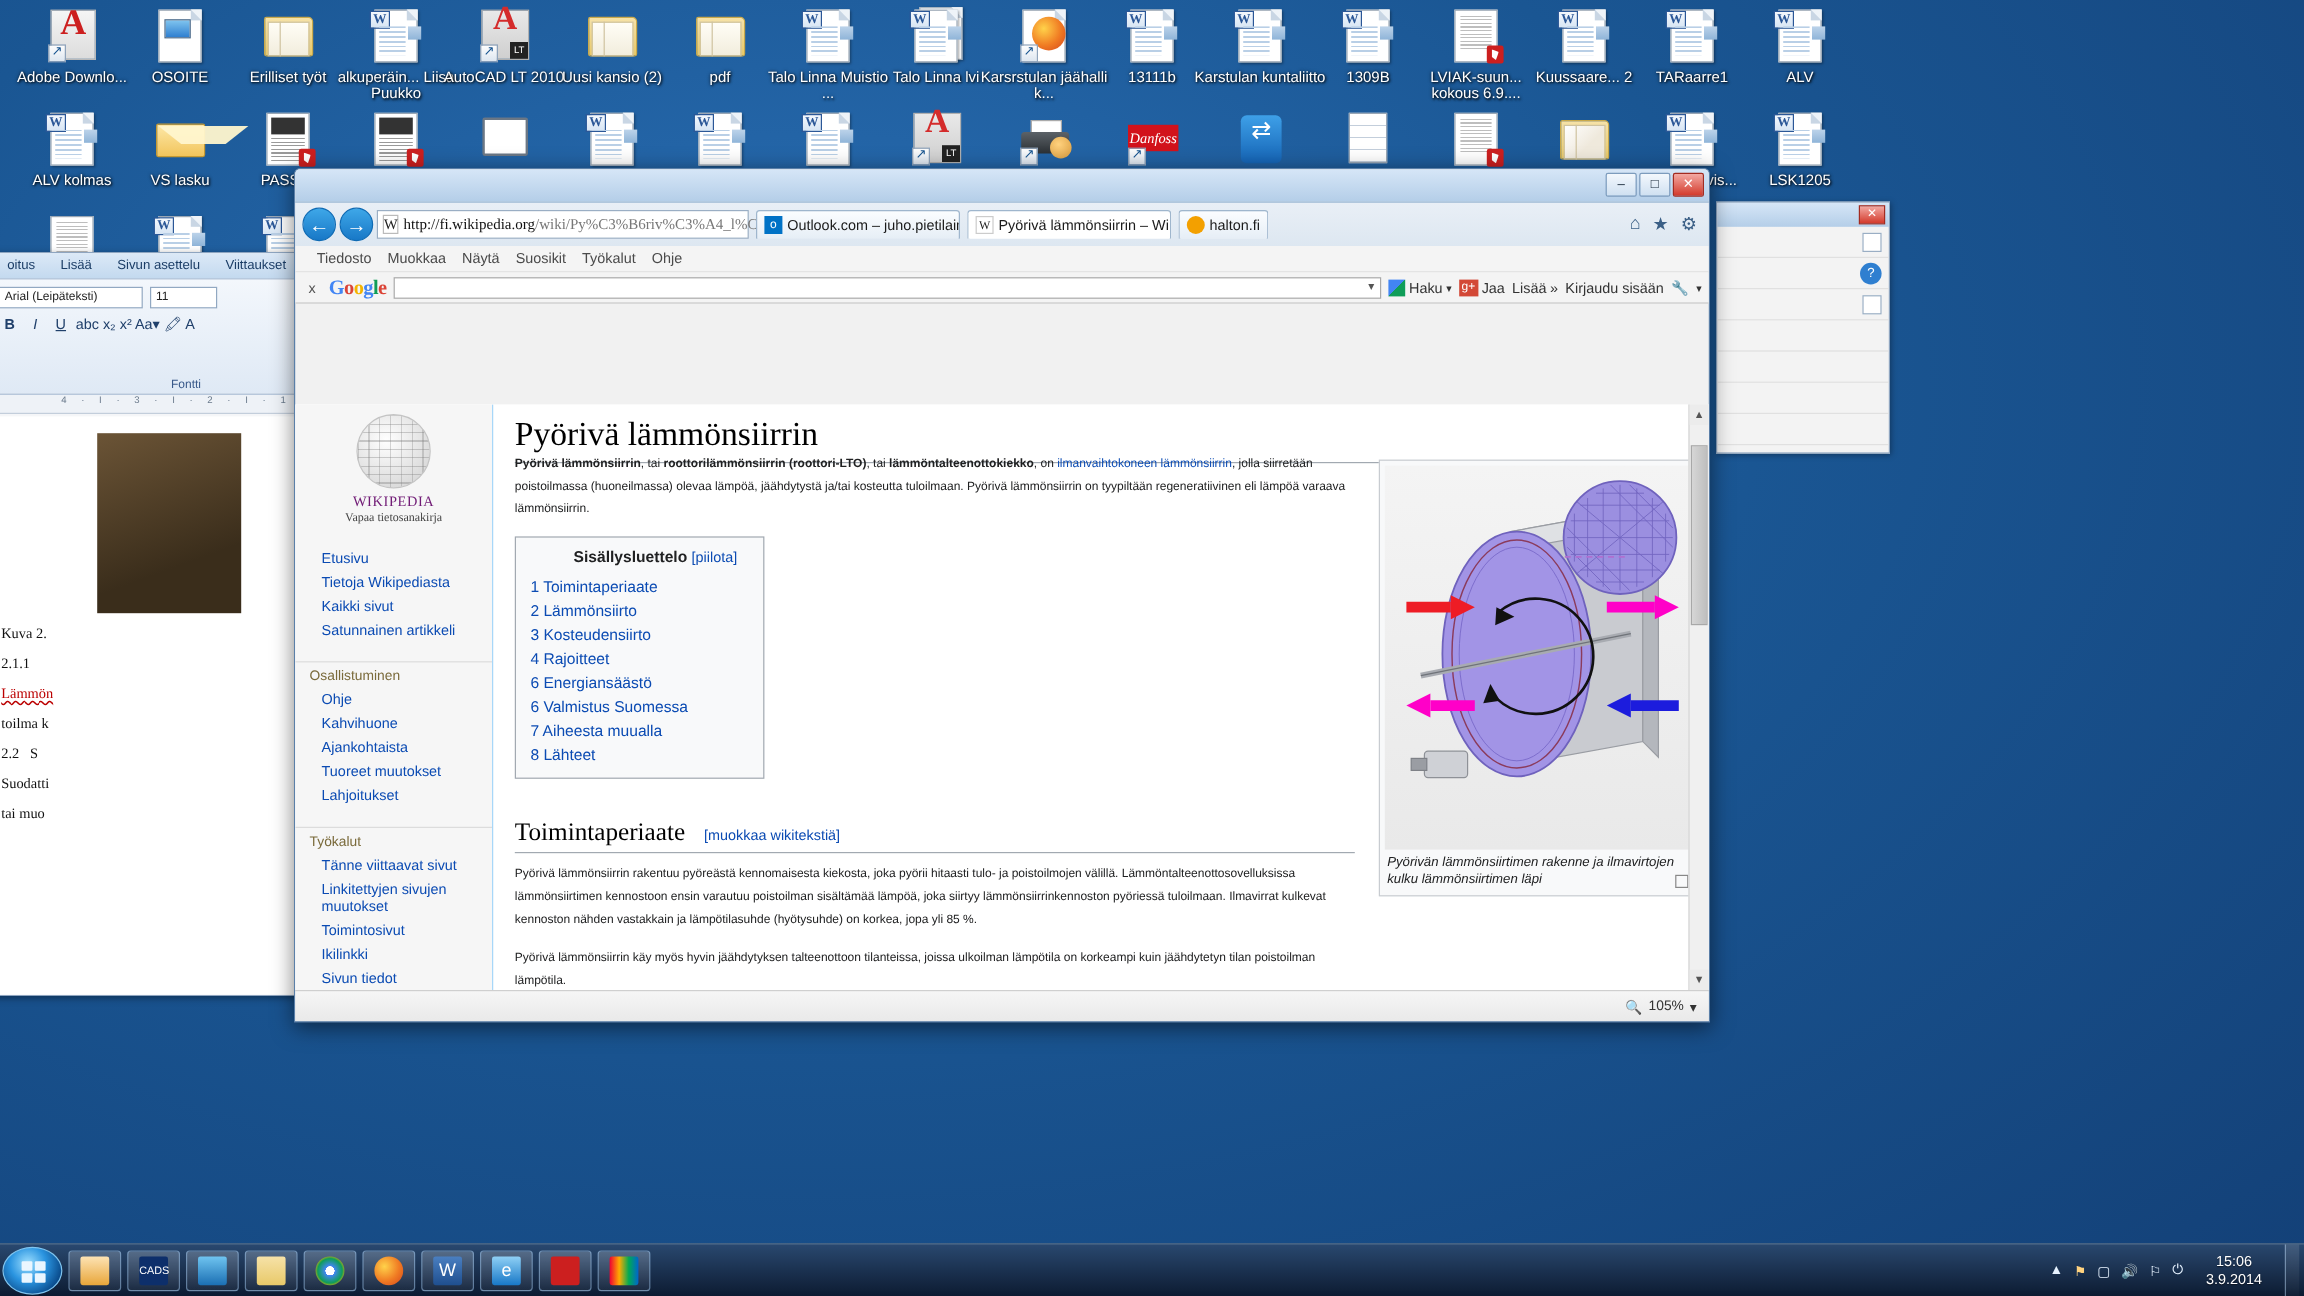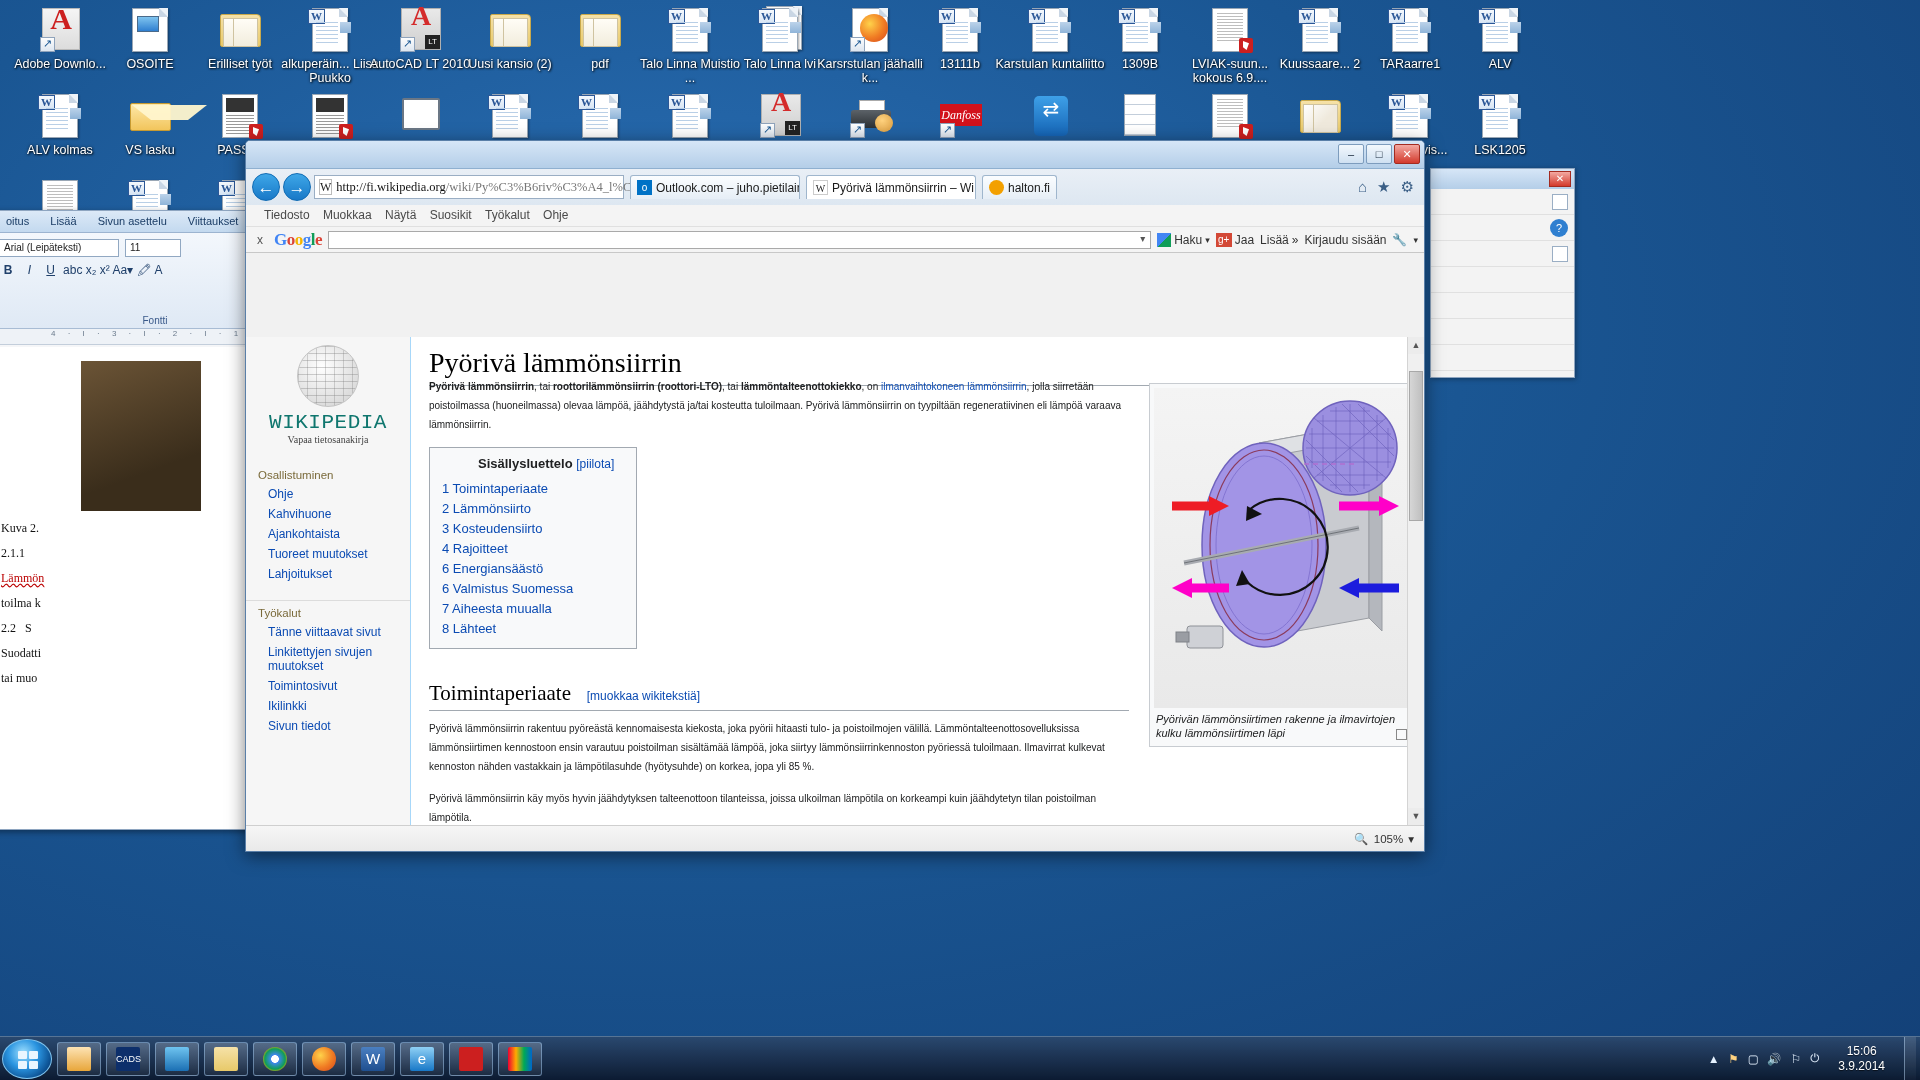--- a/index.html
+++ b/index.html
@@ -186,21 +186,21 @@
   #wikisidebar { width:165px; flex:0 0 165px; background:#f6f6f6;
         border-right:1px solid #a7d7f9; padding:6px 0 0 0; }
   .wlogo { text-align:center; padding:2px 0 10px 0; }
   .wlogo .globe { width:62px; height:62px; margin:0 auto; border-radius:50%;
         background:radial-gradient(circle at 40% 35%, #fff 0%, #e9e9e9 45%, #cfcfcf 100%);
         border:1px solid #c4c4c4; position:relative; overflow:hidden; }
   .wlogo .globe:after{content:""; position:absolute; left:0; top:0; right:0; bottom:0;
         background:
           repeating-linear-gradient(to bottom, rgba(120,120,120,.35) 0 1px, transparent 1px 7px),
           repeating-linear-gradient(to right, rgba(120,120,120,.3) 0 1px, transparent 1px 9px);}
-  .wlogo .wname { font-family:Liberation Mono, monospace; font-size:21px; color:#0f766e;
+  .wlogo .wname { font-family:Liberation Serif, serif; font-size:12px; color:#701a75;
         letter-spacing:.5px; margin-top:4px; }
   .wlogo .wsub { font-family:"Liberation Serif", serif; font-size:10px; color:#444; }
   .navgroup { margin:8px 0 0 0; padding:0 0 8px 0; }
   .navgroup + .navgroup { border-top:1px solid #dcdcdc; }
   .navhead { font-size:11.5px; color:#7a6a3a; padding:6px 0 3px 12px; }
   .navitem { font-size:12px; color:#0b4bb3; padding:3px 0 3px 22px; line-height:14px; }
 
   #wikibody { flex:1; padding:10px 16px 0 18px; overflow:hidden; position:relative; }
   #wikibody h1 { font-family:"Liberation Serif", serif; font-weight:normal; font-size:28px;
         margin:0 0 6px 0; padding-bottom:6px; border-bottom:1px solid #a2a9b1; color:#000; }
@@ -832,20 +832,26 @@
 
   <div class="content">
 
     <div id="wikisidebar">
       <div class="wlogo">
         <div class="globe"></div>
         <div class="wname">WIKIPEDIA</div>
         <div class="wsub">Vapaa tietosanakirja</div>
       </div>
 
+      <div class="navgroup">
+        <div class="navitem">Etusivu</div>
+        <div class="navitem">Tietoja Wikipediasta</div>
+        <div class="navitem">Kaikki sivut</div>
+        <div class="navitem">Satunnainen artikkeli</div>
+      </div>
 
       <div class="navgroup">
         <div class="navhead">Osallistuminen</div>
         <div class="navitem">Ohje</div>
         <div class="navitem">Kahvihuone</div>
         <div class="navitem">Ajankohtaista</div>
         <div class="navitem">Tuoreet muutokset</div>
         <div class="navitem">Lahjoitukset</div>
       </div>
 

